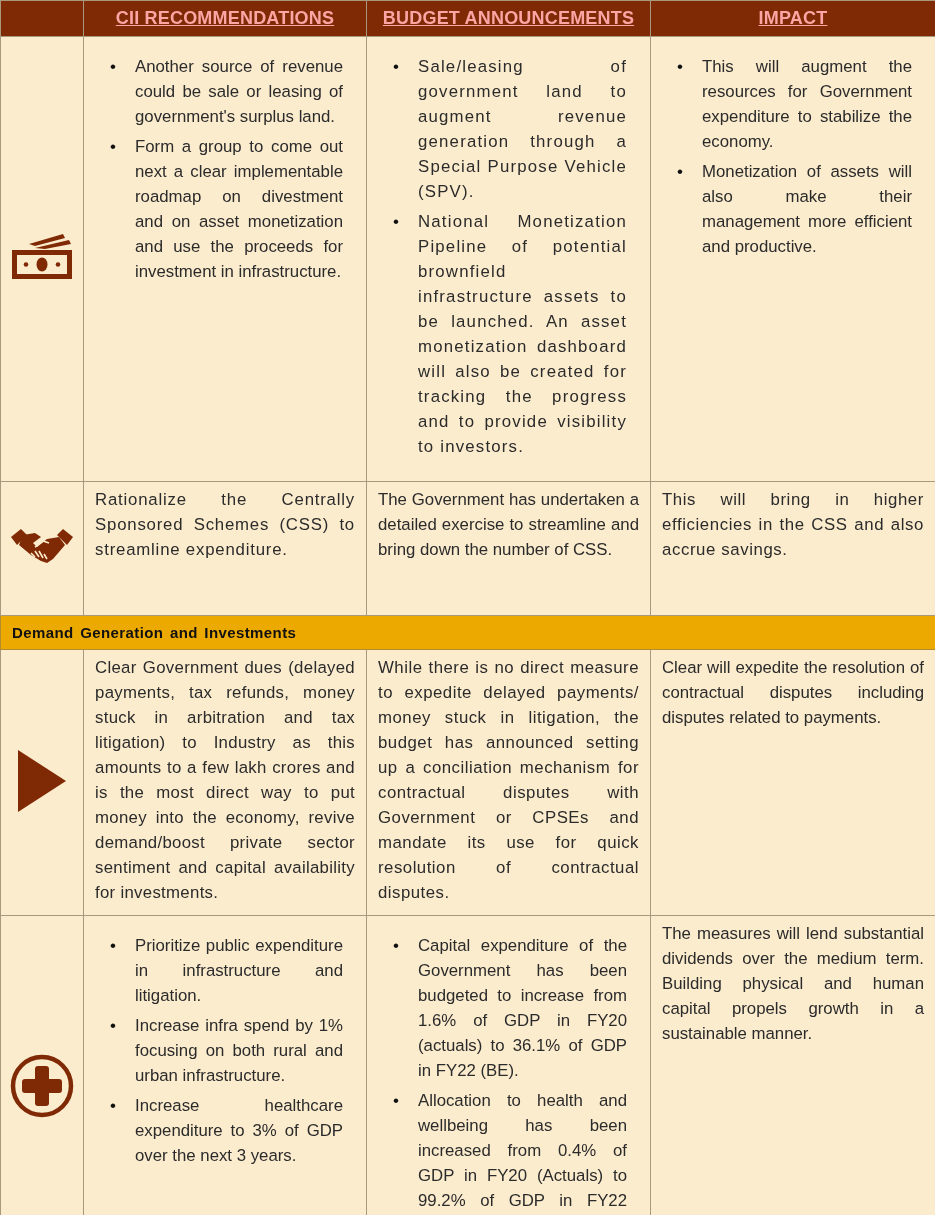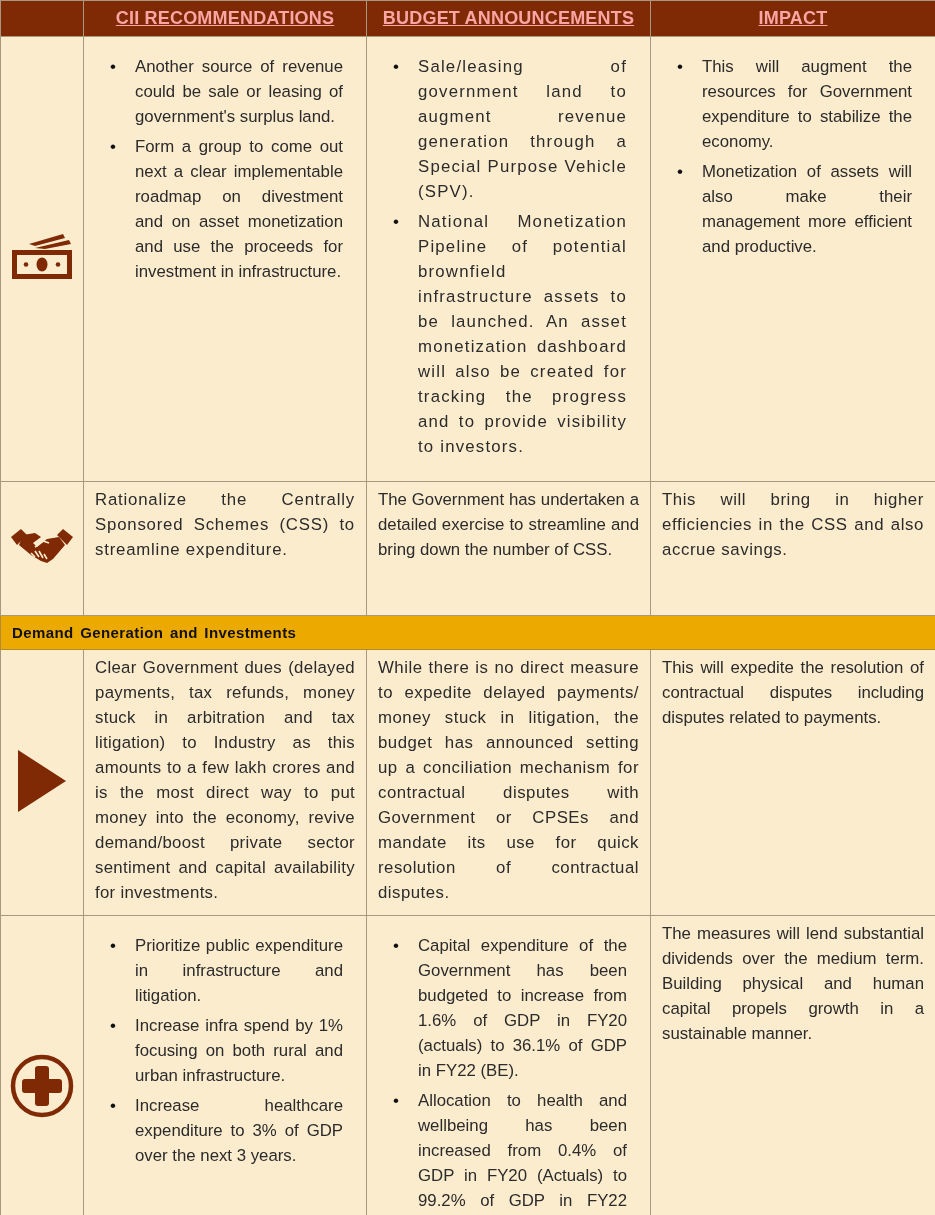--- a/index.html
+++ b/index.html
@@ -121,21 +121,21 @@
           </svg>
         </span>
       </td>
       <td class="cell">
         <div class="content" style="letter-spacing:0.3px;">Clear Government dues (delayed payments, tax refunds, money stuck in arbitration and tax litigation) to Industry as this amounts to a few lakh crores and is the most direct way to put money into the economy, revive demand/boost private sector sentiment and capital availability for investments.</div>
       </td>
       <td class="cell">
         <div class="content" style="letter-spacing:0.5px;">While there is no direct measure to expedite delayed payments/ money stuck in litigation, the budget has announced setting up a conciliation mechanism for contractual disputes with Government or CPSEs and mandate its use for quick resolution of contractual disputes.</div>
       </td>
       <td class="cell">
-        <div class="content">This will expedite the resolution of contractual disputes including disputes related to payments.</div>
+        <div class="content">Clear will expedite the resolution of contractual disputes including disputes related to payments.</div>
       </td>
     </tr>
 
     <tr style="height:320px;">
       <td class="icon-cell">
         <span class="icon">
           <svg width="66" height="66" viewBox="0 0 66 66">
             <circle cx="33" cy="33" r="29" fill="none" stroke="#7f2a04" stroke-width="4.5"></circle>
             <rect x="26" y="13" width="14" height="40" rx="3" fill="#7f2a04"></rect>
             <rect x="13" y="26" width="40" height="14" rx="3" fill="#7f2a04"></rect>

